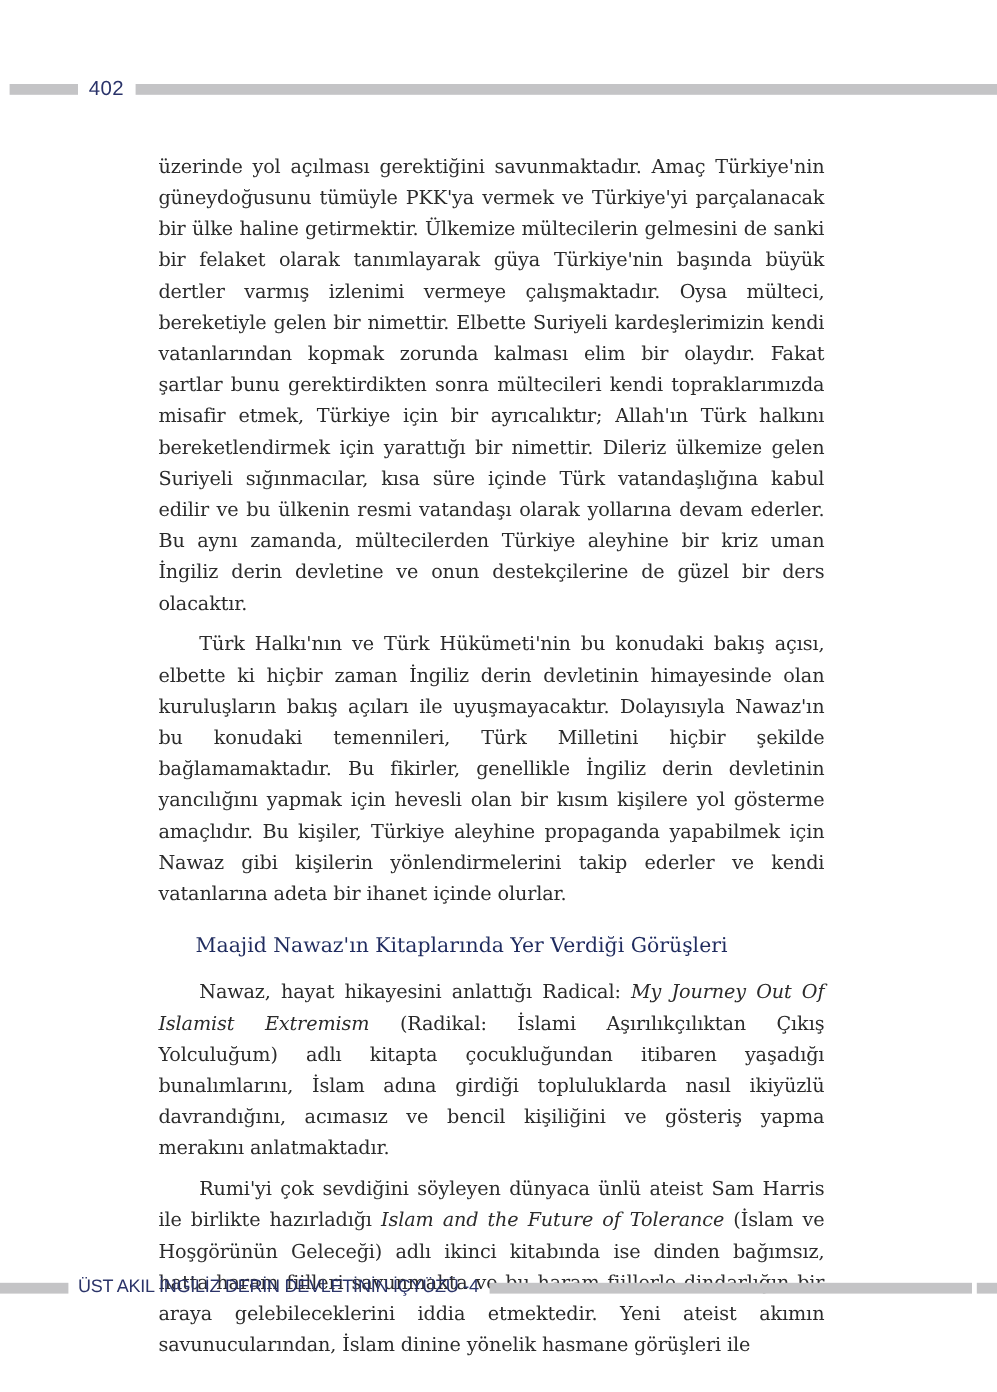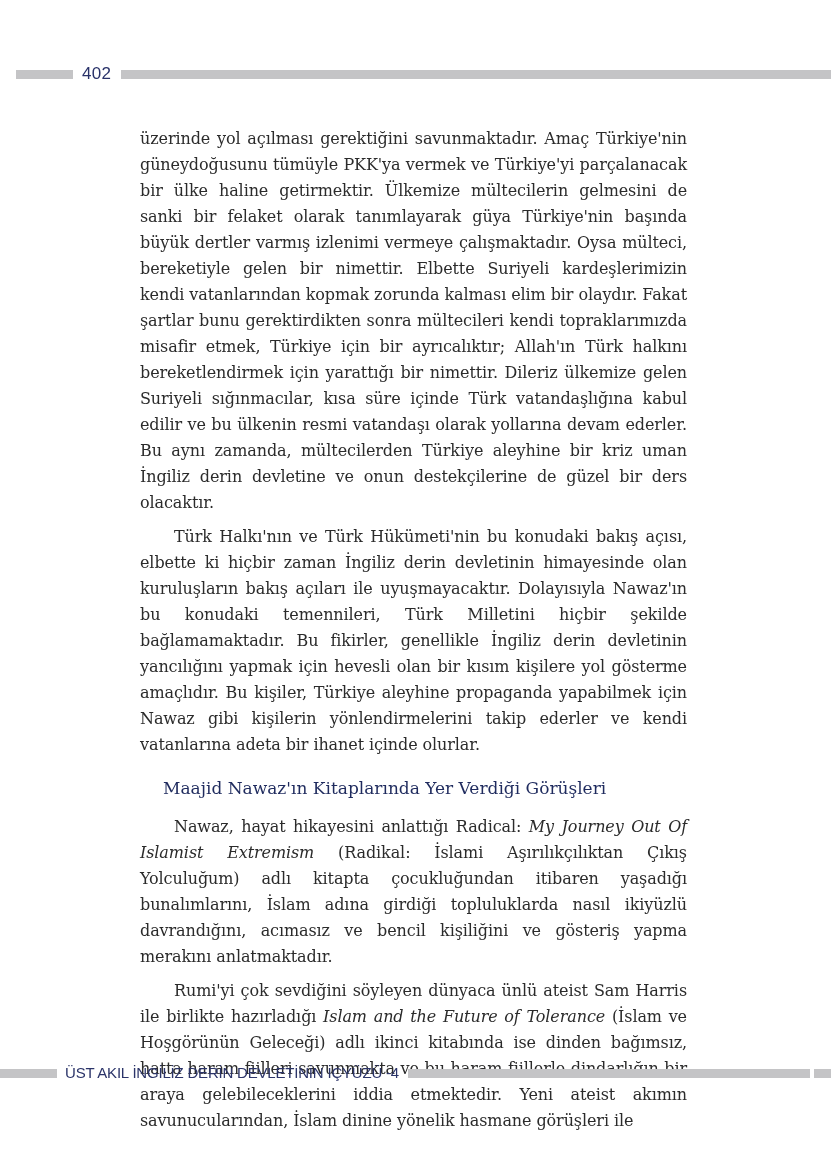--- a/index.html
+++ b/index.html
@@ -13,21 +13,21 @@
     height: 1160px;
     background: #ffffff;
     overflow: hidden;
     font-family: "DejaVu Serif", "Liberation Serif", serif;
   }
 
   
   .running-head {
     position: absolute;
     top: 64px;
-    left: 16px;
+    left: 8px;
     right: 0;
     height: 20px;
     display: flex;
     align-items: center;
   }
   .rule {
     height: 9px;
     background: #c4c4c6;
   }
   .rule-left { width: 57px; flex: 0 0 auto; }
@@ -45,21 +45,21 @@
 
   
   .text-block {
     position: absolute;
     top: 126px;
     left: 129px;
     width: 558px;
     color: #2b2b2b;
   }
   .para {
-    margin: 0 0 8px 11px;
+    margin: 0 0 8px 3px;
     font-size: 16px;
     line-height: 26px;
     text-align: justify;
     text-indent: 34px;
     letter-spacing: -0.1px;
   }
   .para.no-indent { text-indent: 0; }
   .para .italic { font-style: italic; }
 
   .section-heading {

